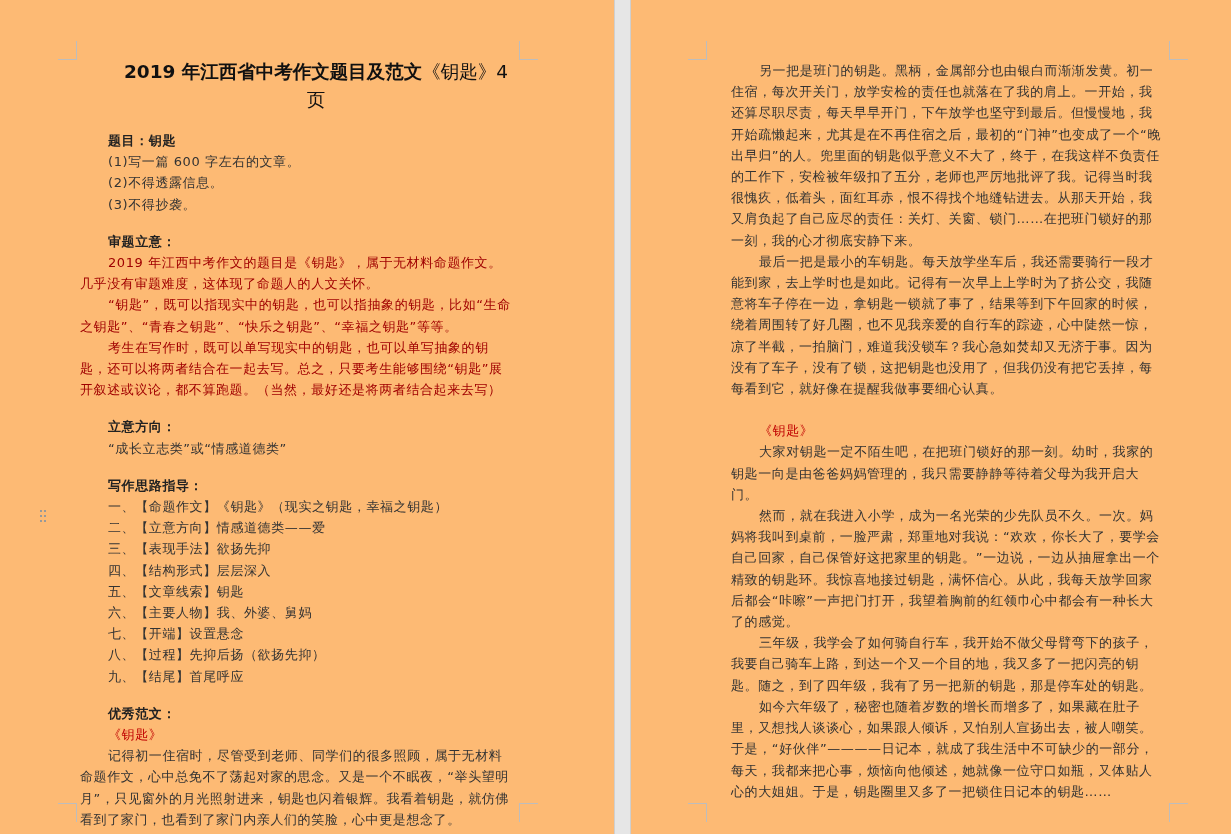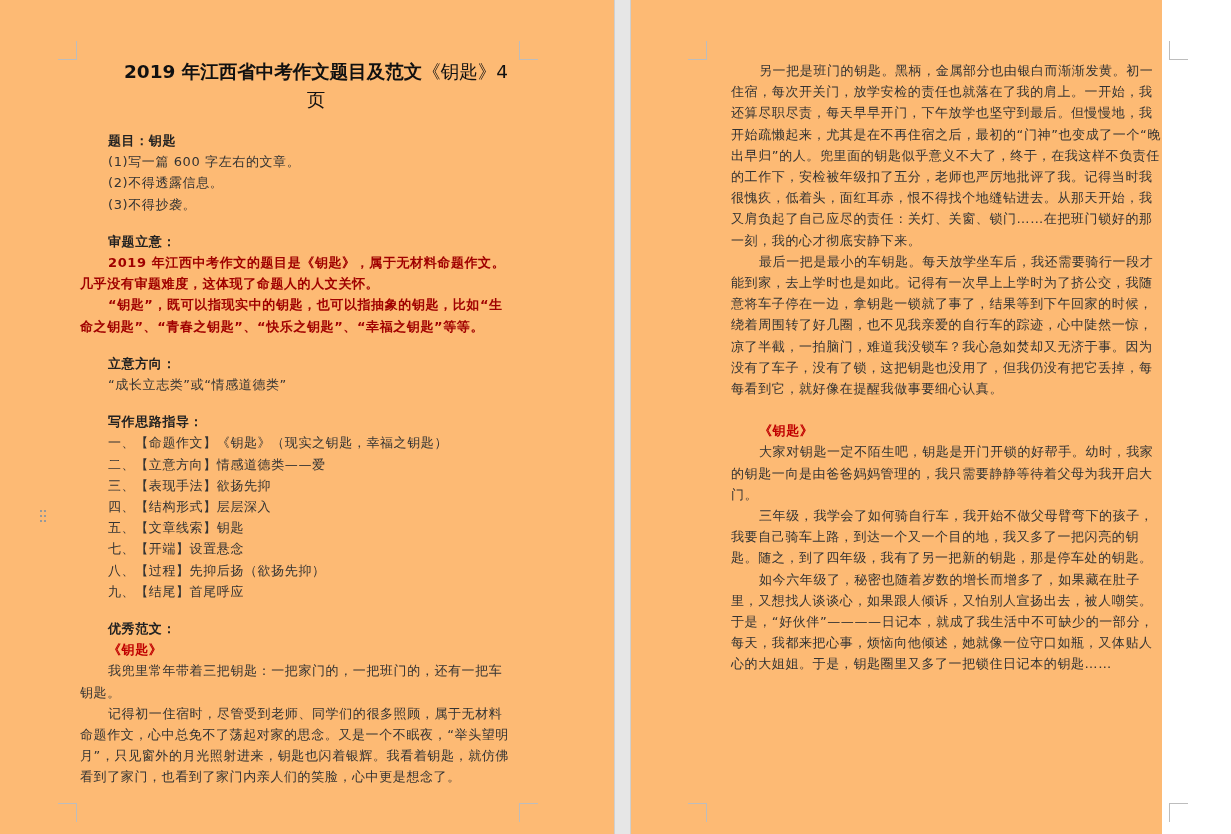--- a/index.html
+++ b/index.html
@@ -3,21 +3,21 @@
 <meta charset="utf-8">
 <style>
   html, body { margin:0; padding:0; }
   body {
     width:1231px; height:834px; overflow:hidden; background:#ffffff;
     font-family:"DejaVu Sans","Liberation Sans",sans-serif; color:#333;
     position:relative;
   }
   .page { position:absolute; top:0; height:834px; background:#fdba74; }
   #page-left { left:0; width:614px; }
-  #page-right { left:631px; width:531px; }
+  #page-right { left:631px; width:600px; }
   .gutter {
     position:absolute; left:614px; top:0; width:17px; height:834px;
     background:#e6e6e6; border-left:1px solid #cfcfcf; border-right:1px solid #cfcfcf;
     box-sizing:border-box;
   }
   .corner { position:absolute; width:18px; height:18px; border-color:#bdbdbd; border-style:solid; border-width:0; }
   .c-tl { border-right-width:1px; border-bottom-width:1px; }
   .c-tr { border-left-width:1px; border-bottom-width:1px; }
   .c-bl { border-right-width:1px; border-top-width:1px; }
   .c-br { border-left-width:1px; border-top-width:1px; }
@@ -27,23 +27,23 @@
   #right-content { left:100px; top:60px; width:434px; }
 
   .title {
     font-size:18.5px; font-weight:bold; color:#111; text-align:center;
     line-height:28px; margin:0 0 14px 0; letter-spacing:0; padding-left:40px;
   }
   .title .t-normal { font-weight:normal; }
   p { margin:0; }
   .lbl { font-weight:bold; color:#222; padding-left:28px;margin-top:16px; }
   .item { padding-left:28px; color:#333; }
-  .red { color:#a00000;font-weight:bold; }
+  .red { color:#a00000; }
   .indent { text-indent:28px; }
-  .essay-title { color:#c00000; font-weight:bold; padding-left:28px; }
+  .essay-title { color:#c00000; font-weight:normal; padding-left:28px; }
   .spacer { height:21px; }
   .drag-handle {
     position:absolute; left:40px; top:510px; width:8px; height:16px;
     display:grid; grid-template-columns:4px 4px; grid-auto-rows:5px;
   }
   .drag-handle span { width:2px; height:2px; background:#999; display:block; }
 </style>
 </head>
 <body>
 
@@ -66,51 +66,53 @@
     <div class="title"><span>2019 年江西省中考作文题目及范文</span><span class="t-normal">《钥匙》4 页</span></div>
 
     <p class="lbl">题目：钥匙</p>
     <p class="item">(1)写一篇 600 字左右的文章。</p>
     <p class="item">(2)不得透露信息。</p>
     <p class="item">(3)不得抄袭。</p>
 
     <p class="lbl">审题立意：</p>
     <p class="red indent">2019 年江西中考作文的题目是《钥匙》，属于无材料命题作文。几乎没有审题难度，这体现了命题人的人文关怀。</p>
     <p class="red indent">“钥匙”，既可以指现实中的钥匙，也可以指抽象的钥匙，比如“生命之钥匙”、“青春之钥匙”、“快乐之钥匙”、“幸福之钥匙”等等。</p>
+    <p class="red indent">考生在写作时，既可以单写现实中的钥匙，也可以单写抽象的钥匙，还可以将两者结合在一起去写。总之，只要考生能够围绕“钥匙”展开叙述或议论，都不算跑题。（当然，最好还是将两者结合起来去写）</p>
 
     <p class="lbl">立意方向：</p>
     <p class="item">“成长立志类”或“情感道德类”</p>
 
     <p class="lbl">写作思路指导：</p>
     <p class="item">一、【命题作文】《钥匙》（现实之钥匙，幸福之钥匙）</p>
     <p class="item">二、【立意方向】情感道德类——爱</p>
     <p class="item">三、【表现手法】欲扬先抑</p>
     <p class="item">四、【结构形式】层层深入</p>
     <p class="item">五、【文章线索】钥匙</p>
+    <p class="item">六、【主要人物】我、外婆、舅妈</p>
     <p class="item">七、【开端】设置悬念</p>
     <p class="item">八、【过程】先抑后扬（欲扬先抑）</p>
     <p class="item">九、【结尾】首尾呼应</p>
 
     <p class="lbl">优秀范文：</p>
     <p class="essay-title">《钥匙》</p>
-    <p class="indent">我兜里常年带着三把钥匙：一把家门的，一把班门的，还有一把车钥匙。</p>
     <p class="indent">记得初一住宿时，尽管受到老师、同学们的很多照顾，属于无材料命题作文，心中总免不了荡起对家的思念。又是一个不眠夜，“举头望明月”，只见窗外的月光照射进来，钥匙也闪着银辉。我看着钥匙，就仿佛看到了家门，也看到了家门内亲人们的笑脸，心中更是想念了。</p>
   </div>
 </div>
 
 <div class="gutter"></div>
 
 <div class="page" id="page-right">
   <div class="corner c-tl" style="left:57px;top:41px;"></div>
   <div class="corner c-tr" style="left:538px;top:41px;"></div>
   <div class="corner c-bl" style="left:57px;top:803px;"></div>
   <div class="corner c-br" style="left:538px;top:803px;"></div>
 
   <div class="content" id="right-content">
     <p class="indent">另一把是班门的钥匙。黑柄，金属部分也由银白而渐渐发黄。初一住宿，每次开关门，放学安检的责任也就落在了我的肩上。一开始，我还算尽职尽责，每天早早开门，下午放学也坚守到最后。但慢慢地，我开始疏懒起来，尤其是在不再住宿之后，最初的“门神”也变成了一个“晚出早归”的人。兜里面的钥匙似乎意义不大了，终于，在我这样不负责任的工作下，安检被年级扣了五分，老师也严厉地批评了我。记得当时我很愧疚，低着头，面红耳赤，恨不得找个地缝钻进去。从那天开始，我又肩负起了自己应尽的责任：关灯、关窗、锁门……在把班门锁好的那一刻，我的心才彻底安静下来。</p>
     <p class="indent">最后一把是最小的车钥匙。每天放学坐车后，我还需要骑行一段才能到家，去上学时也是如此。记得有一次早上上学时为了挤公交，我随意将车子停在一边，拿钥匙一锁就了事了，结果等到下午回家的时候，绕着周围转了好几圈，也不见我亲爱的自行车的踪迹，心中陡然一惊，凉了半截，一拍脑门，难道我没锁车？我心急如焚却又无济于事。因为没有了车子，没有了锁，这把钥匙也没用了，但我仍没有把它丢掉，每每看到它，就好像在提醒我做事要细心认真。</p>
     <div class="spacer"></div>
     <p class="essay-title">《钥匙》</p>
-    <p class="indent">大家对钥匙一定不陌生吧，钥匙是开门开锁的好帮手。幼时，我家的钥匙一向是由爸爸妈妈管理的，我只需要静静等待着父母为我开启大门。</p>
+    <p class="indent">大家对钥匙一定不陌生吧，在把班门锁好的那一刻。幼时，我家的钥匙一向是由爸爸妈妈管理的，我只需要静静等待着父母为我开启大门。</p>
+    <p class="indent">然而，就在我进入小学，成为一名光荣的少先队员不久。一次。妈妈将我叫到桌前，一脸严肃，郑重地对我说：“欢欢，你长大了，要学会自己回家，自己保管好这把家里的钥匙。”一边说，一边从抽屉拿出一个精致的钥匙环。我惊喜地接过钥匙，满怀信心。从此，我每天放学回家后都会“咔嚓”一声把门打开，我望着胸前的红领巾心中都会有一种长大了的感觉。</p>
     <p class="indent">三年级，我学会了如何骑自行车，我开始不做父母臂弯下的孩子，我要自己骑车上路，到达一个又一个目的地，我又多了一把闪亮的钥匙。随之，到了四年级，我有了另一把新的钥匙，那是停车处的钥匙。</p>
     <p class="indent">如今六年级了，秘密也随着岁数的增长而增多了，如果藏在肚子里，又想找人谈谈心，如果跟人倾诉，又怕别人宣扬出去，被人嘲笑。于是，“好伙伴”————日记本，就成了我生活中不可缺少的一部分，每天，我都来把心事，烦恼向他倾述，她就像一位守口如瓶，又体贴人心的大姐姐。于是，钥匙圈里又多了一把锁住日记本的钥匙……</p>
   </div>
 </div>
 
 </body></html>

